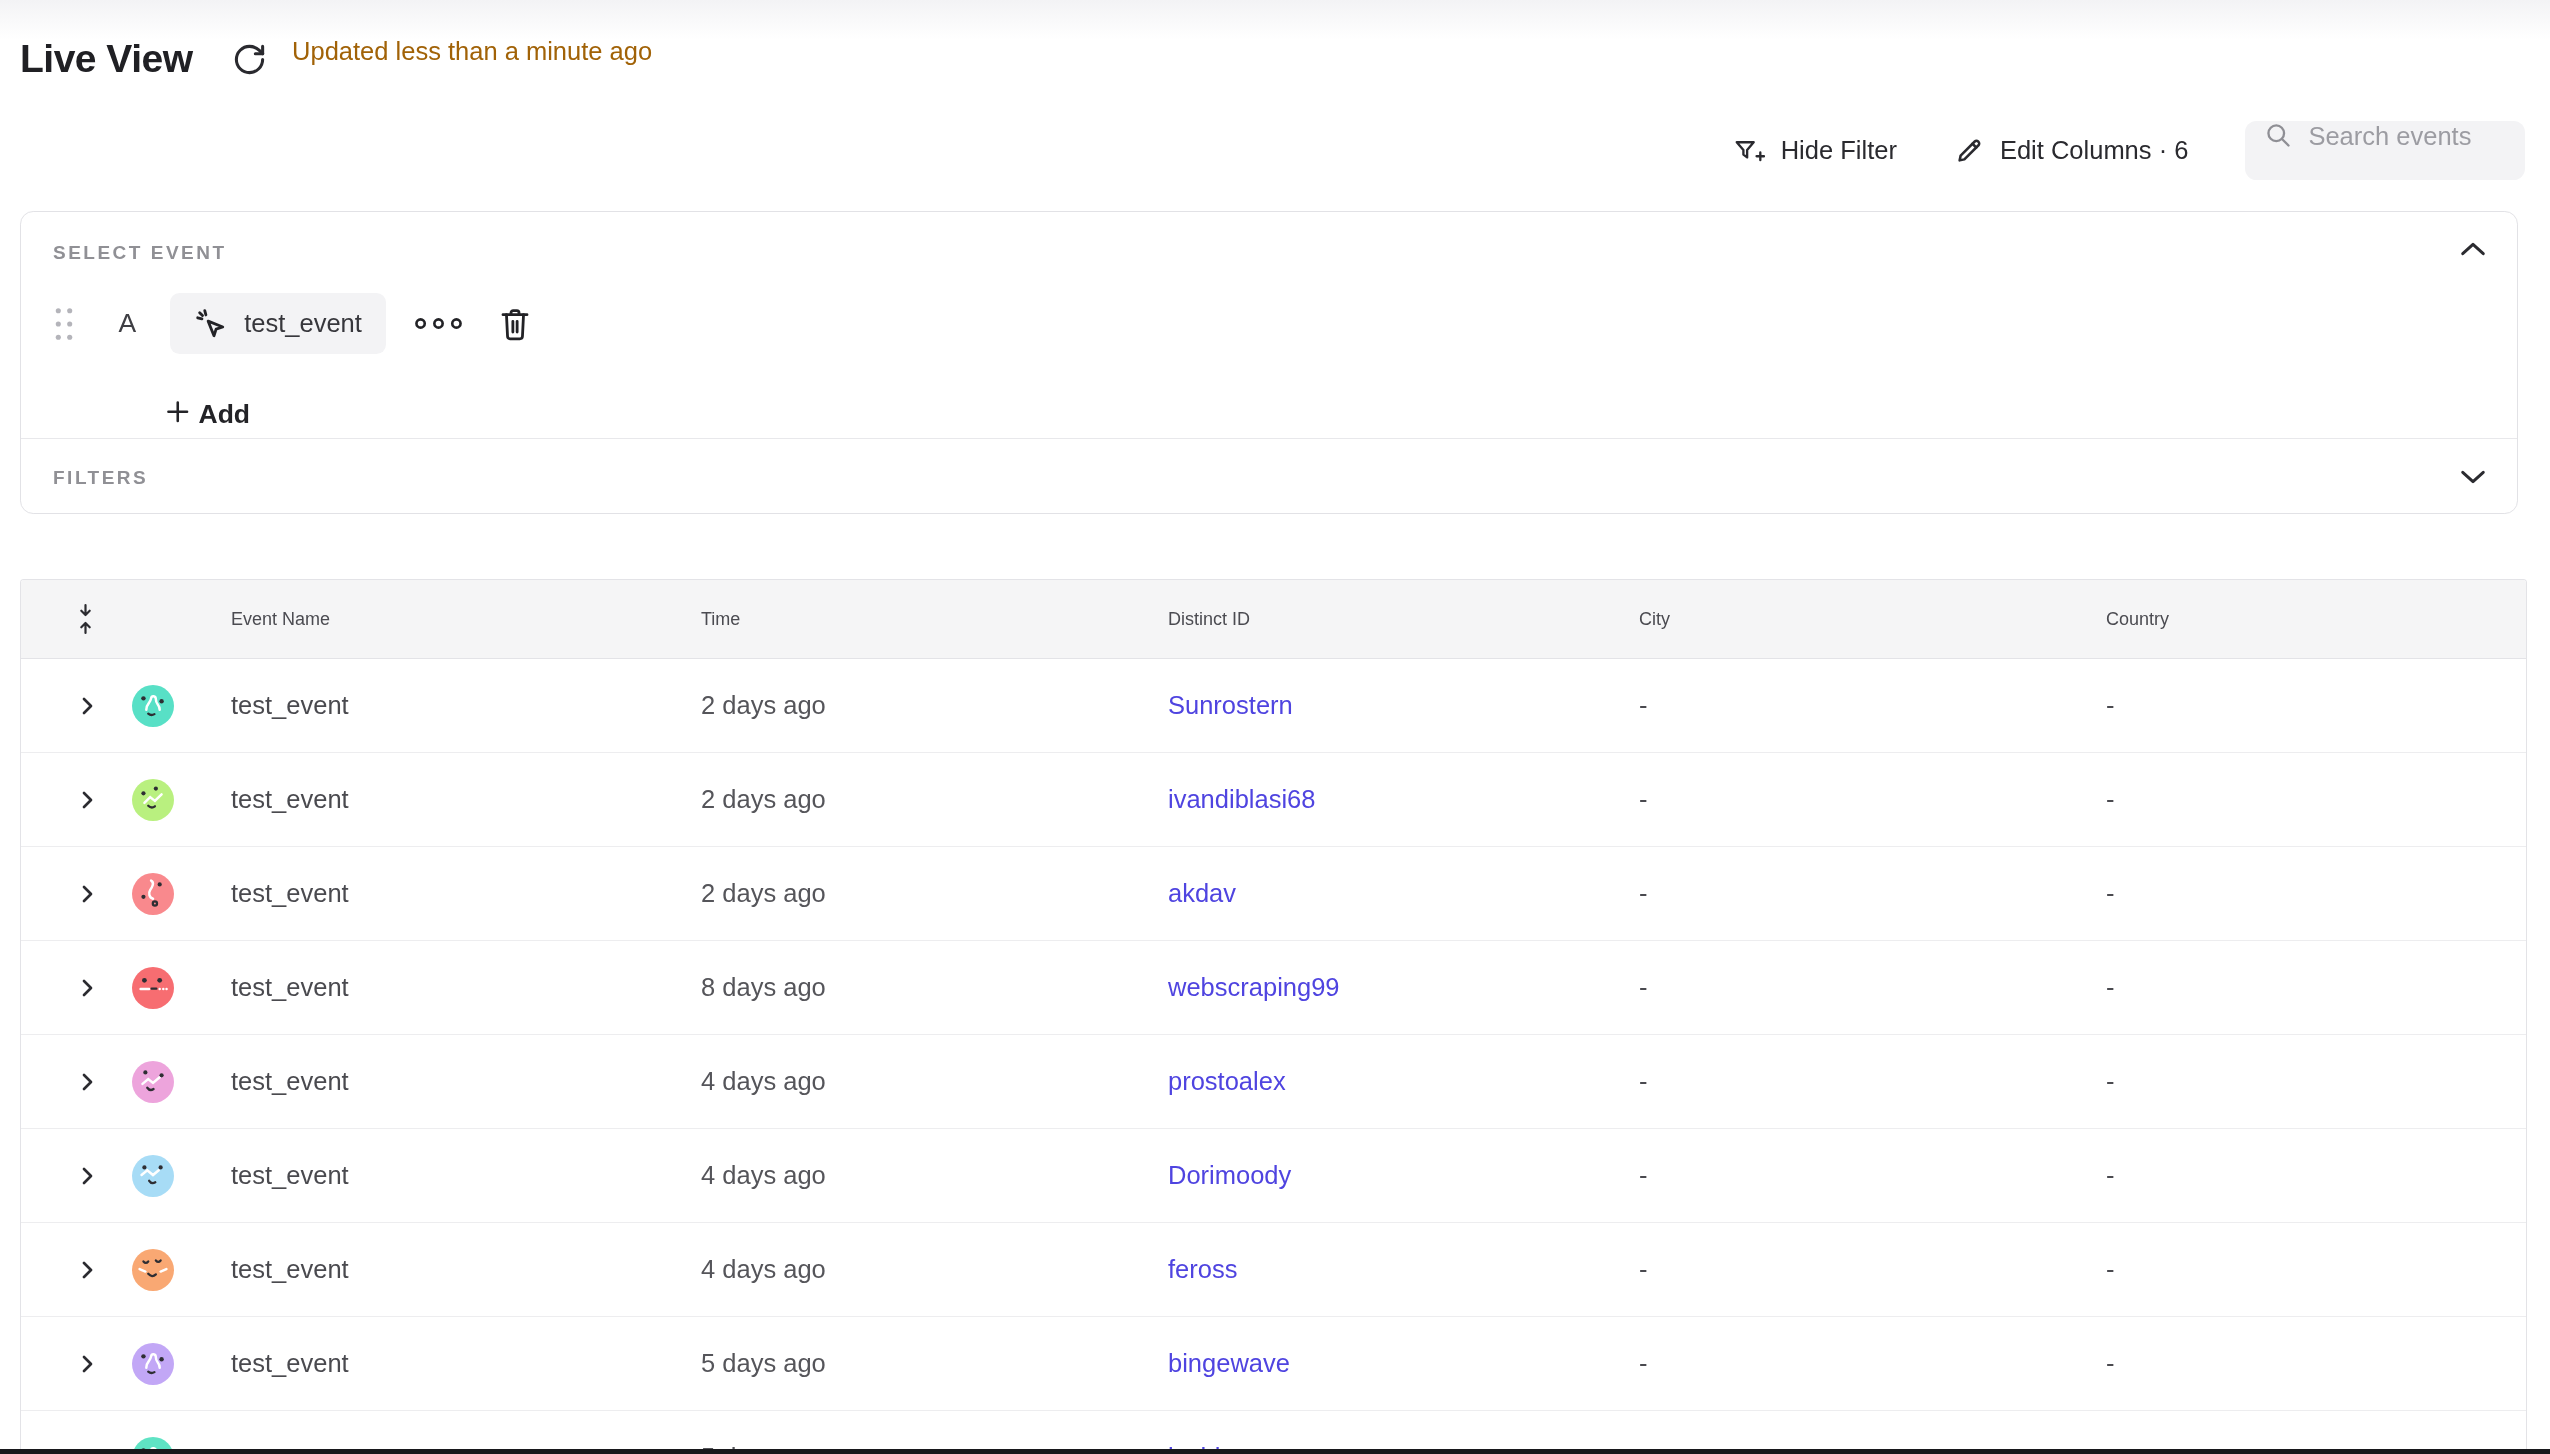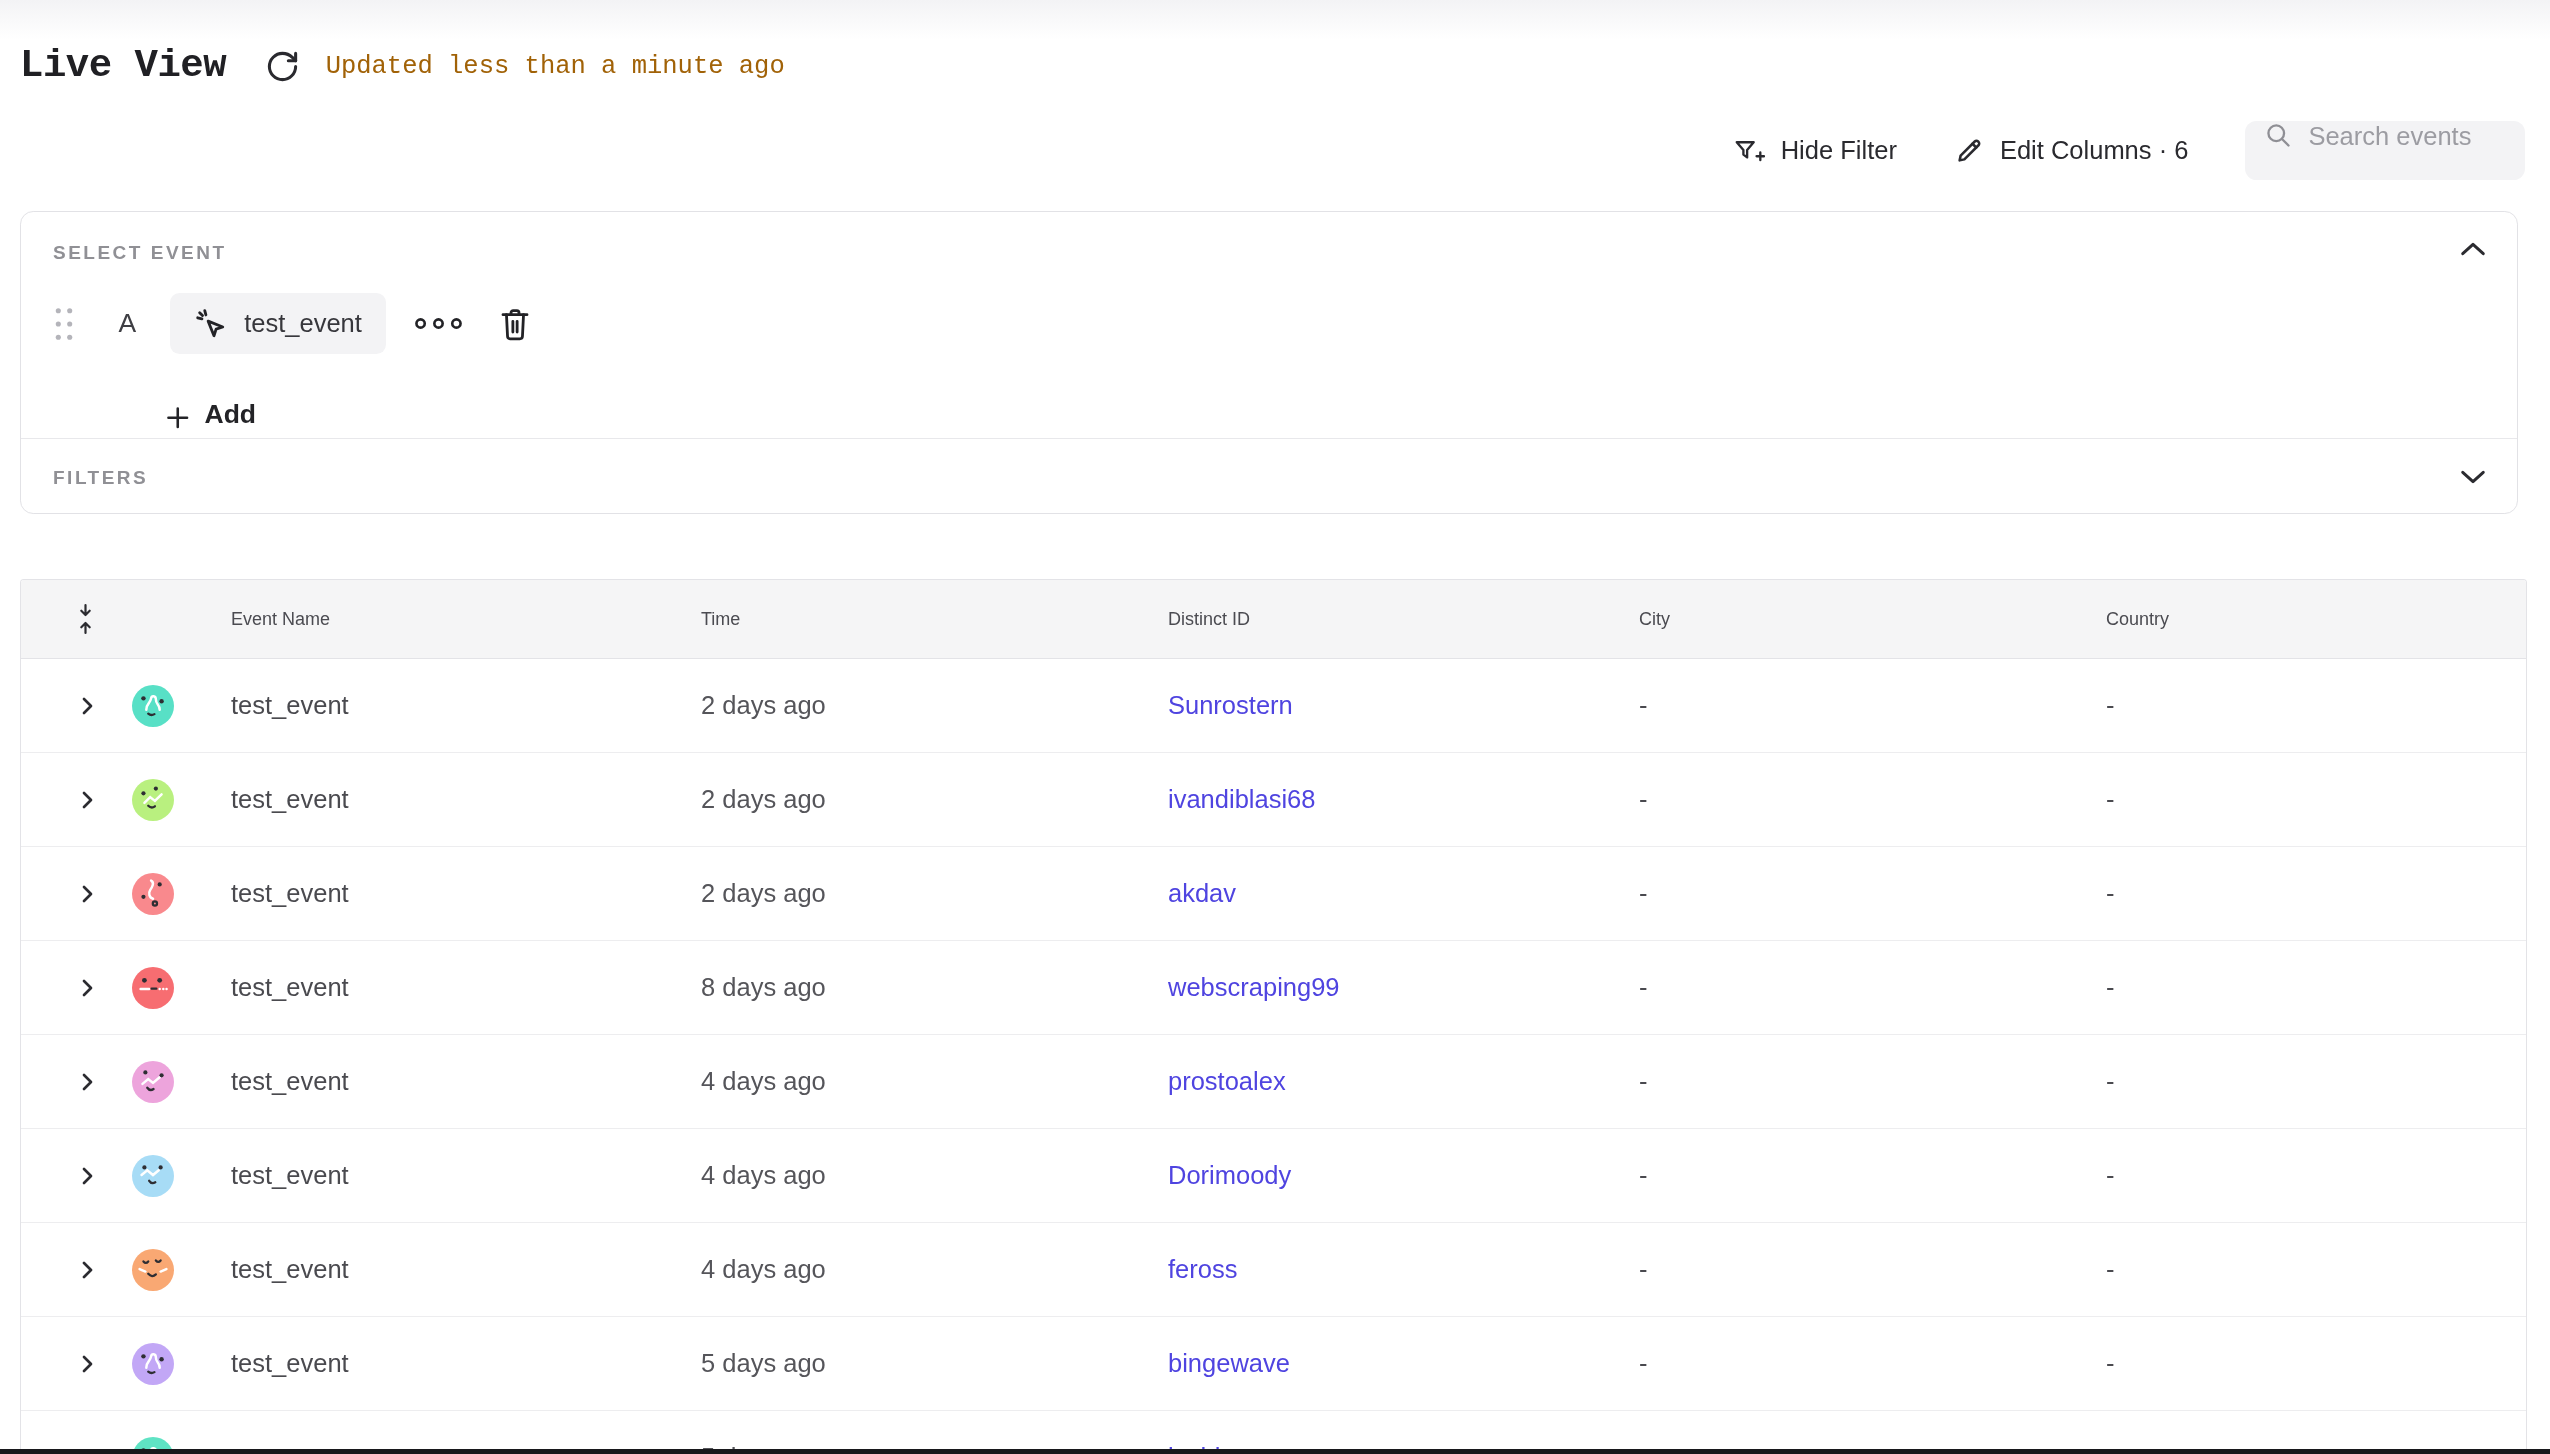--- a/index.html
+++ b/index.html
@@ -6,21 +6,21 @@
   body{
     width:2550px;height:1455px;position:relative;overflow:hidden;
     background:#ffffff;
     font-family:"Liberation Sans","DejaVu Sans",sans-serif;
     color:#2c2c31;
   }
   .top-fade{position:absolute;top:0;left:0;right:0;height:40px;
     background:linear-gradient(#f3f3f5,#ffffff);pointer-events:none;}
 
   
-  .title-row{position:absolute;top:44px;left:20px;display:flex;align-items:center;font-family:Liberation Mono, monospace;}
+  .title-row{position:absolute;top:37px;left:20px;display:flex;}
   .page-title{font-size:39px;font-weight:700;color:#202024;letter-spacing:-0.5px;margin:0;}
   .refresh-btn{background:none;border:none;padding:0;margin-left:39px;cursor:pointer;
     display:flex;align-items:center;color:#2a2a2f;}
   .updated-text{margin-left:25.5px;font-size:25.5px;color:#a16207;}
 
   
   .actions-row{position:absolute;top:121px;right:24.6px;height:59px;display:flex;align-items:center;gap:57px;}
   .action-btn{display:flex;align-items:center;gap:16px;background:none;border:none;padding:0;cursor:pointer;
     font-size:25.5px;font-weight:500;color:#2a2a2f;font-family:inherit;}
   .search-box{width:242px;height:59px;background:#f3f3f5;border-radius:11.4px;
@@ -39,21 +39,21 @@
   .chev-btn{position:absolute;right:26.5px;background:none;border:none;padding:3.8px;cursor:pointer;color:#2b2b30;display:flex;}
   .chev-up{top:24.6px;} .chev-down{top:252px;}
   .event-row{position:absolute;left:32px;top:81px;height:61px;display:flex;align-items:center;}
   .drag-handle{display:flex;margin-right:40px;cursor:grab;}
   .event-letter{font-size:26.5px;font-weight:500;color:#3f3f44;width:24.6px;text-align:center;margin-right:30px;}
   .event-pill{height:61px;display:flex;align-items:center;gap:16px;background:#f3f3f5;border:none;
     border-radius:9.5px;padding:0 24.6px;cursor:pointer;font-family:inherit;}
   .event-pill .pill-label{font-size:25.5px;font-weight:500;color:#37373c;}
   .more-btn{background:none;border:none;padding:0;margin-left:28px;cursor:pointer;display:flex;color:#222226;}
   .trash-btn{background:none;border:none;padding:0;margin-left:36px;cursor:pointer;display:flex;color:#222226;}
-  .add-btn{position:absolute;left:144px;top:187px;display:flex;align-items:flex-end;gap:14px;
+  .add-btn{position:absolute;left:144px;top:187px;display:flex;align-items:flex-start;gap:8px;
     background:none;border:none;padding:0;cursor:pointer;font-family:inherit;
     font-size:26.5px;font-weight:600;color:#232327;}
   .panel-divider{position:absolute;top:226px;left:0;right:0;border-top:1.4px solid #e8e8eb;}
 
   
   .events-table{position:absolute;left:20px;right:23px;top:579px;bottom:0;
     border:1.4px solid #e3e3e7;border-bottom:none;border-radius:3.8px 3.8px 0 0;box-sizing:border-box;
     background:#fff;overflow:hidden;}
   .grid-row{display:grid;grid-template-columns:111px 99px 470px 467px 471px 467px 1fr;align-items:center;}
   .thead{height:78px;background:#f5f5f6;border-bottom:1.4px solid #e3e3e7;

